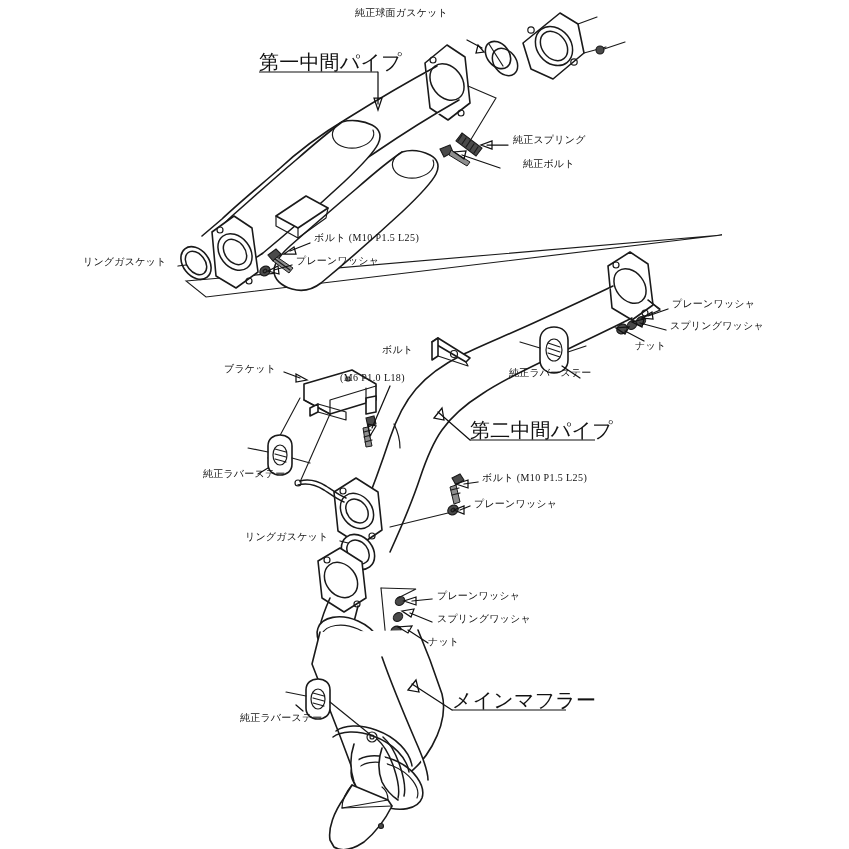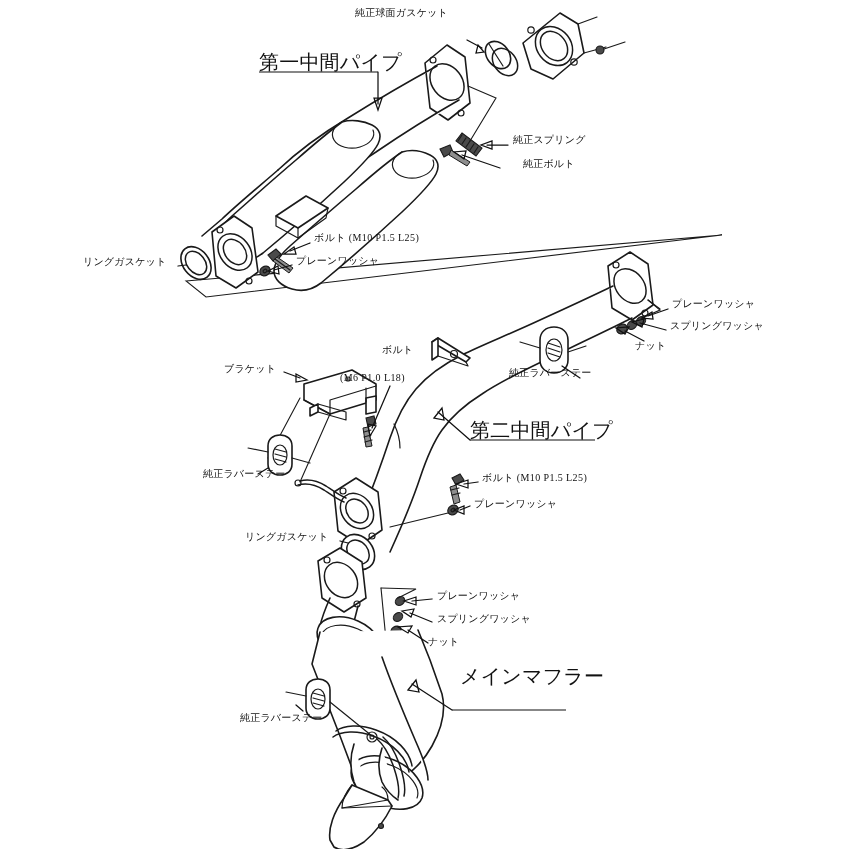--- a/index.html
+++ b/index.html
@@ -498,17 +498,17 @@
   <div class="lbl" style="left:474px; top:498px;">プレーンワッシャ</div>
 
   <div class="lbl" style="left:245px; top:531px;">リングガスケット</div>
 
   <div class="lbl" style="left:437px; top:590px;">プレーンワッシャ</div>
 
   <div class="lbl" style="left:437px; top:613px;">スプリングワッシャ</div>
 
   <div class="lbl" style="left:428px; top:636px;">ナット</div>
 
-  <div class="lbl big" style="left:452px; top:664px;margin-left:8px;">メインマフラー</div>
+  <div class="lbl big" style="left:452px; top:688px;">メインマフラー</div>
 
   <div class="lbl" style="left:240px; top:712px;">純正ラバーステー</div>
 
 </div>
 
 </body></html>

